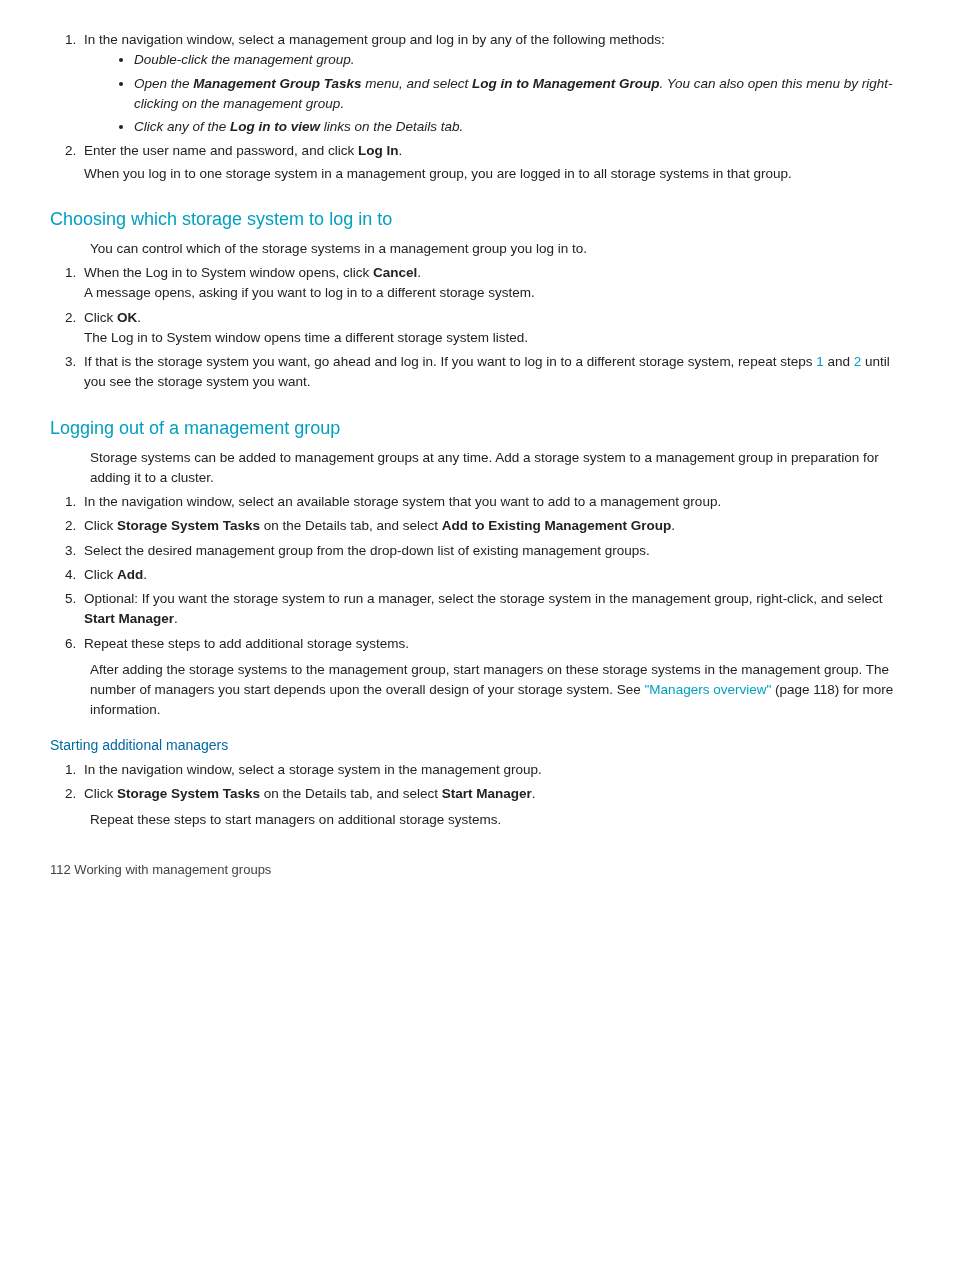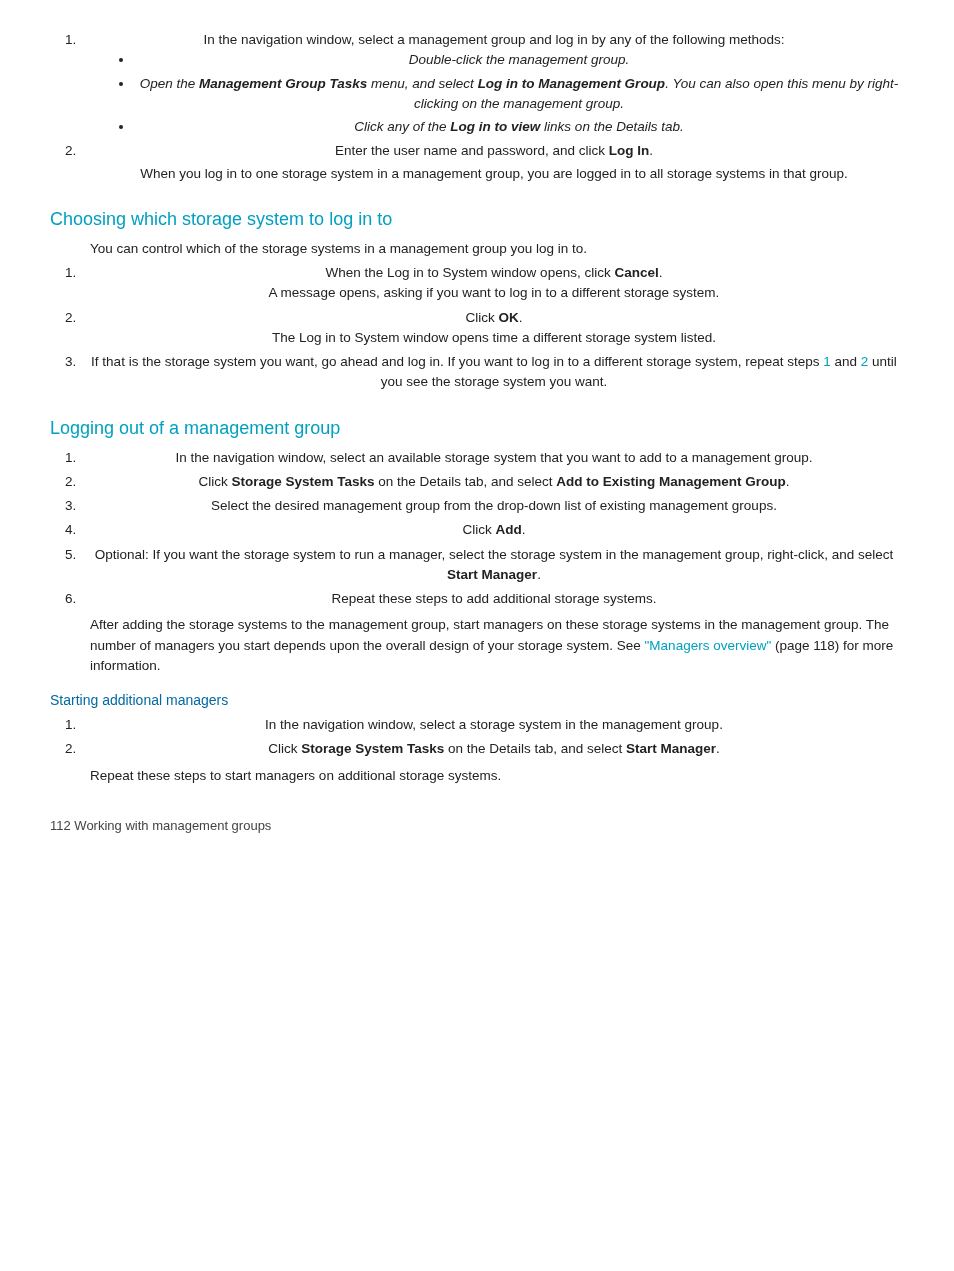--- a/index.html
+++ b/index.html
@@ -31,21 +31,20 @@
       margin-bottom: 8px;
       margin-left: 0px;
     }
     ol.main-list {
       margin-left: 30px;
       margin-bottom: 6px;
     }
     ol.main-list > li {
       margin-bottom: 4px;
       padding-left: 4px;
-      text-align: center;
     }
     ul.bullet-list {
       list-style-type: disc;
       margin-left: 50px;
       margin-bottom: 4px;
     }
     ul.bullet-list li {
       margin-bottom: 3px;
       font-style: italic;
     }
@@ -84,20 +83,21 @@
       <li>Enter the user name and password, and click <strong>Log In</strong>.<div class="indent-block step-sub-text">When you log in to one storage system in a management group, you are logged in to all storage systems in that group.</div></li>
     </ol>
     <h2 class="section-heading">Choosing which storage system to log in to</h2>
     <p class="intro-para indent-block">You can control which of the storage systems in a management group you log in to.</p>
     <ol class="main-list">
       <li>When the Log in to System window opens, click <strong>Cancel</strong>.<br><span class="step-sub-text">A message opens, asking if you want to log in to a different storage system.</span></li>
       <li>Click <strong>OK</strong>.<br><span class="step-sub-text">The Log in to System window opens time a different storage system listed.</span></li>
       <li>If that is the storage system you want, go ahead and log in. If you want to log in to a different storage system, repeat steps <a class="inline-link" href="#">1</a> and <a class="inline-link" href="#">2</a> until you see the storage system you want.</li>
     </ol>
     <h2 class="section-heading">Logging out of a management group</h2>
+    <p class="intro-para indent-block">Storage systems can be added to management groups at any time. Add a storage system to a management group in preparation for adding it to a cluster.</p>
     <ol class="main-list">
       <li>In the navigation window, select an available storage system that you want to add to a management group.</li>
       <li>Click <strong>Storage System Tasks</strong> on the Details tab, and select <strong>Add to Existing Management Group</strong>.</li>
       <li>Select the desired management group from the drop-down list of existing management groups.</li>
       <li>Click <strong>Add</strong>.</li>
       <li>Optional: If you want the storage system to run a manager, select the storage system in the management group, right-click, and select <strong>Start Manager</strong>.</li>
       <li>Repeat these steps to add additional storage systems.</li>
     </ol>
     <p class="intro-para indent-block">After adding the storage systems to the management group, start managers on these storage systems in the management group. The number of managers you start depends upon the overall design of your storage system. See <a class="inline-link" href="#">"Managers overview"</a> (page 118) for more information.</p>
     <h3 class="sub-heading">Starting additional managers</h3>

